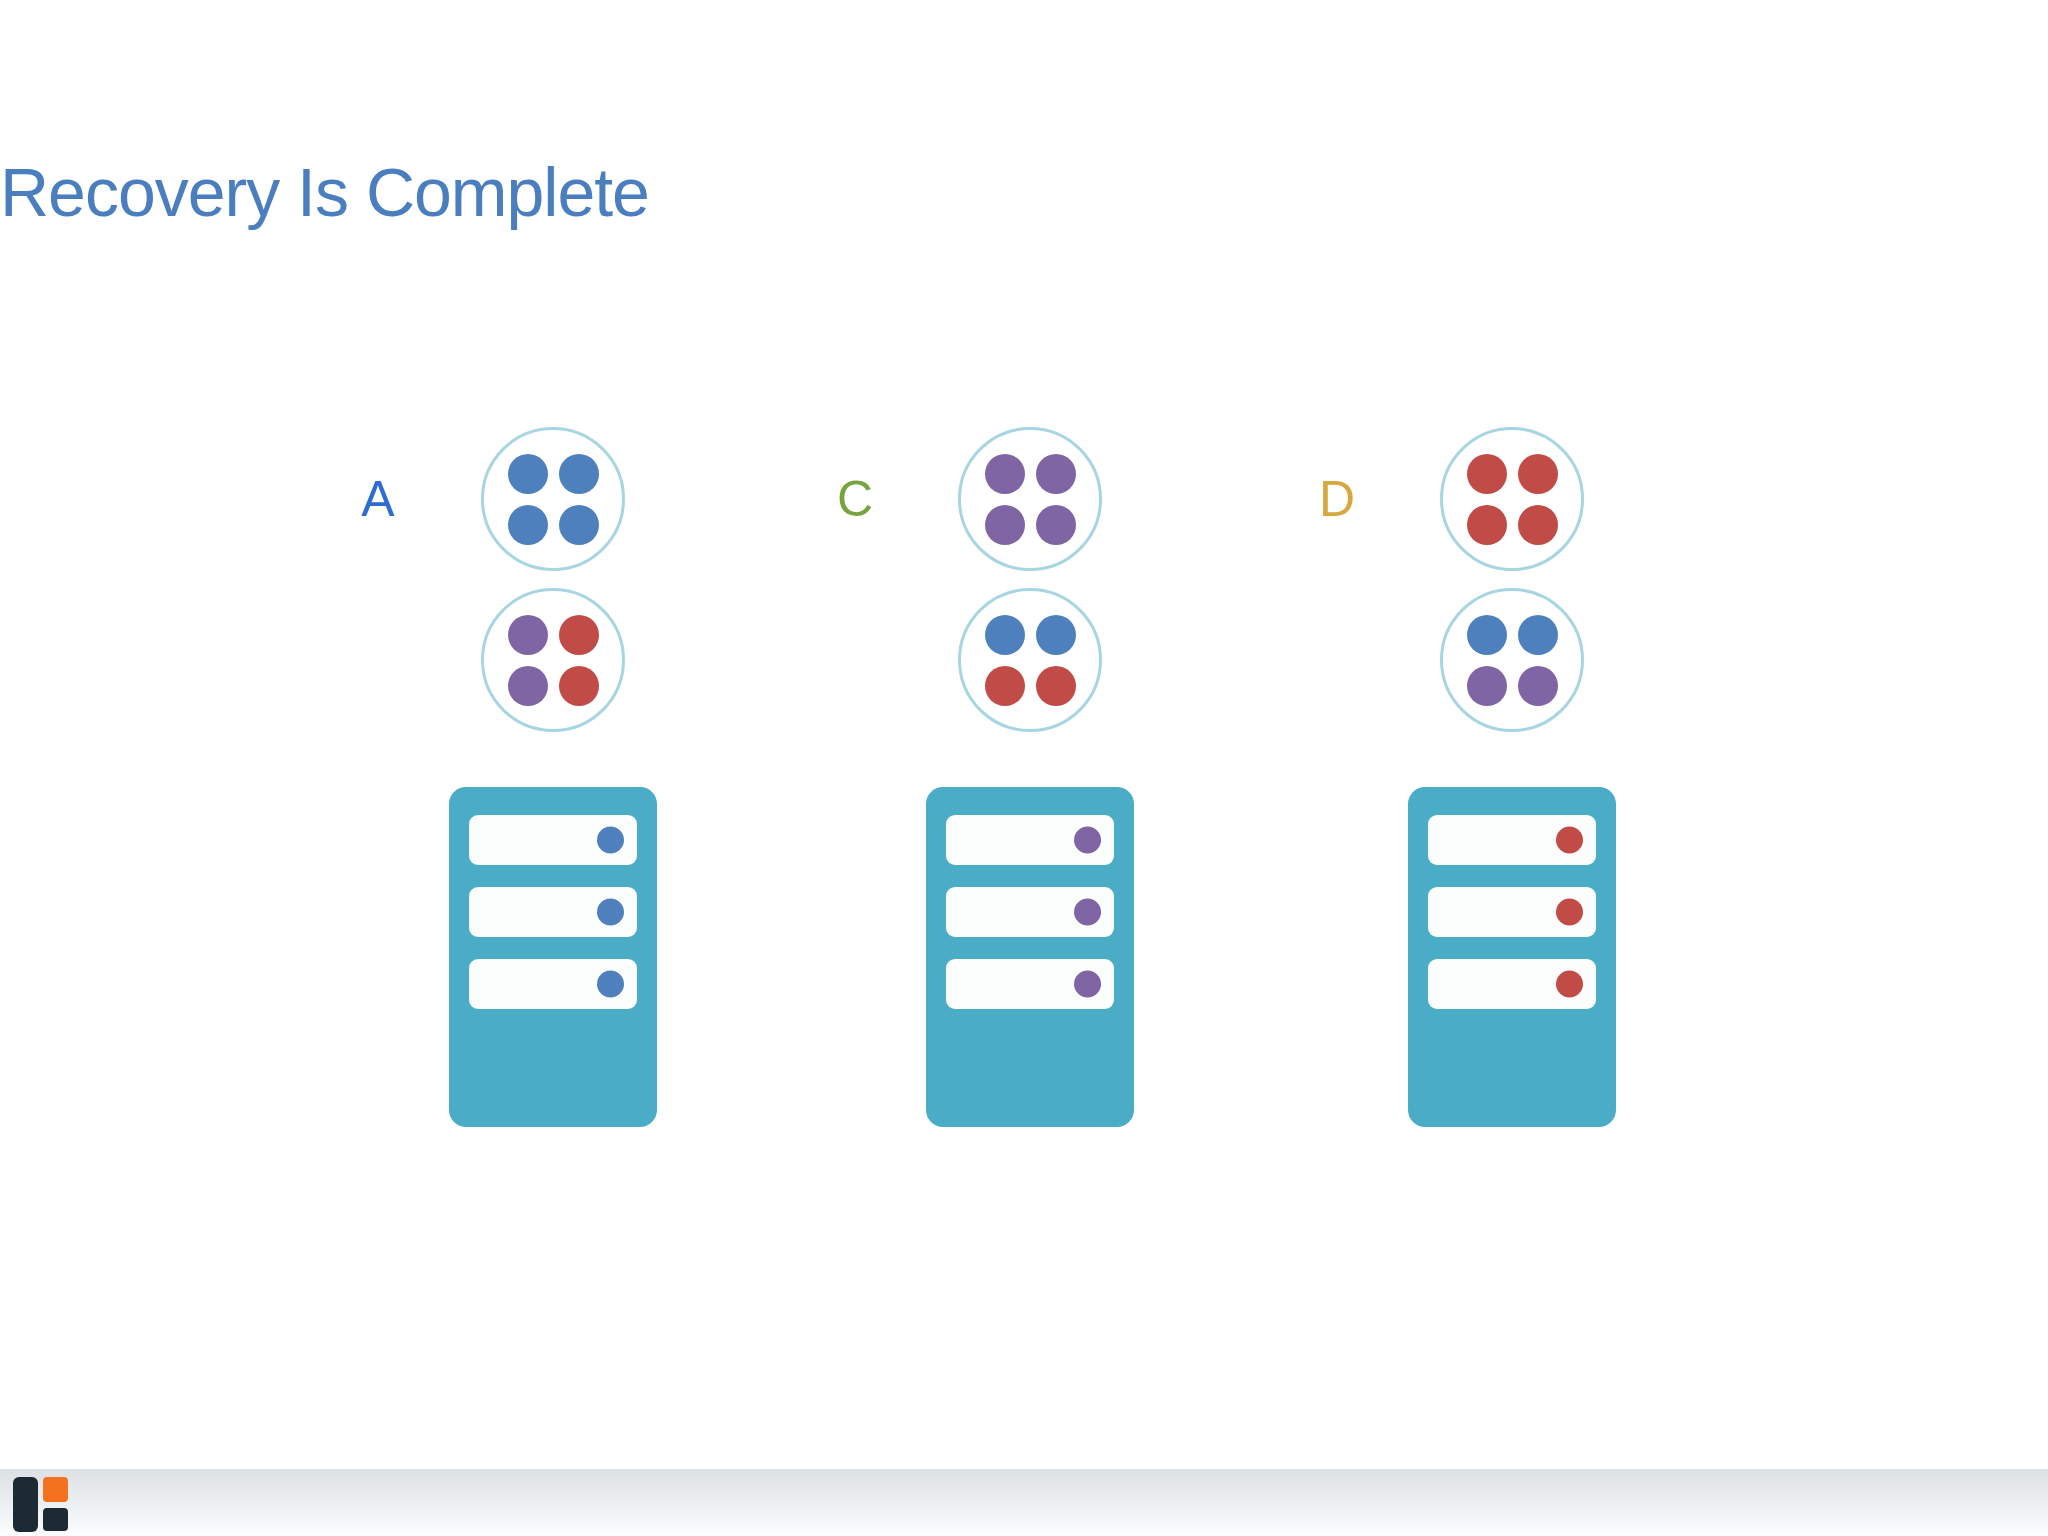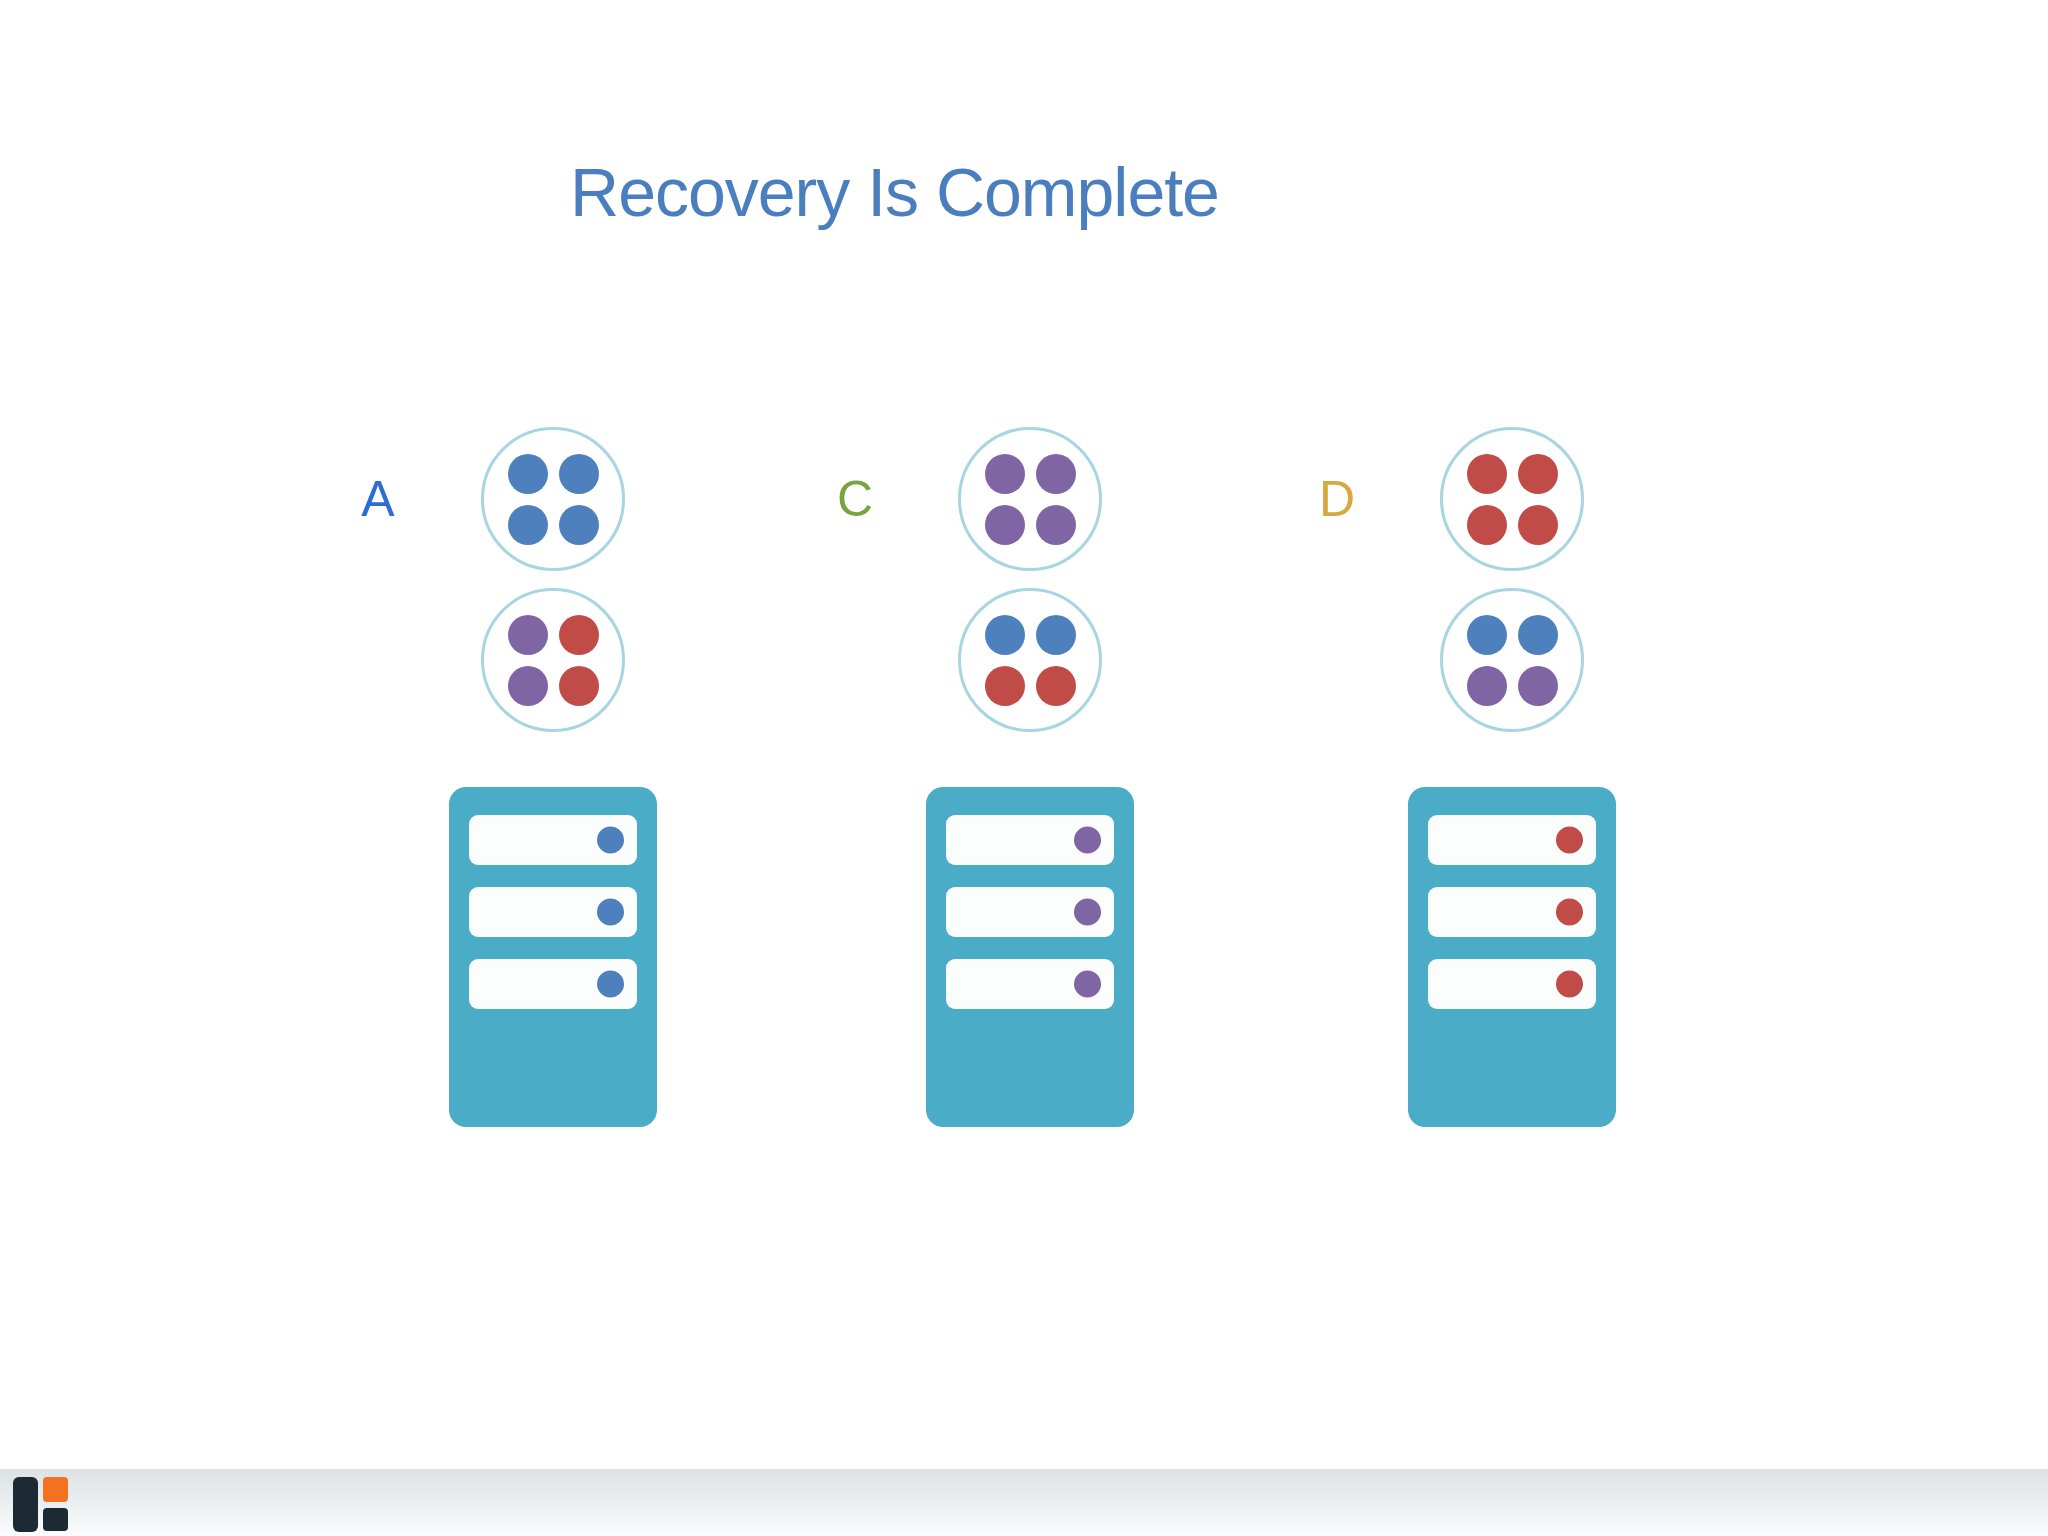--- a/index.html
+++ b/index.html
@@ -2,22 +2,22 @@
 <html style="--title: #4A7EBE; --blue: #4D80BC; --purple: #7F65A3; --red: #C04B47; --teal: #4AACC6; --circle_outline: #A7D5E1; --label_a: #2D6DD2; --label_c: #78A440; --label_d: #D7A83F; --bar_top: #DCE1E4; --bar_bottom: #FBFDFE; --logo_dark: #1C2B33; --logo_orange: #F4711F;"><head>
 <meta charset="utf-8">
 <style>
   html,body{margin:0;padding:0;}
   body{
     width:2048px;height:1536px;position:relative;overflow:hidden;
     background:#ffffff;
     font-family:"Liberation Sans","DejaVu Sans",sans-serif;
   }
   .slide-title{
-    position:absolute;top:158px;left:8px;width:1773px;
-    text-align:center;font-size:68px;line-height:68px;letter-spacing:-1px;
+    position:absolute;top:158px;left:0;width:1773px;
+    text-align:left;font-size:68px;line-height:68px;letter-spacing:-1px;
     color:var(--title);
   }
   
   .col{position:absolute;top:427px;width:420px;height:710px;}
   .col-a{left:343px;}
   .col-c{left:820px;}
   .col-d{left:1302px;}
   .node-label{
     position:absolute;left:0;top:72px;width:70px;
     transform:translateY(-50%);

